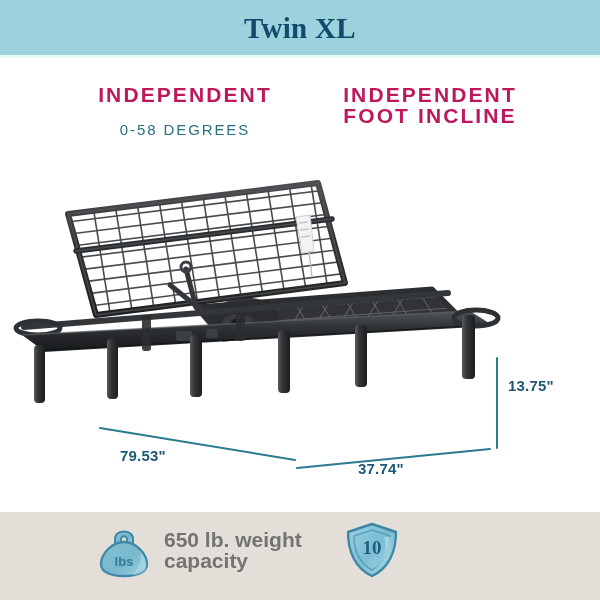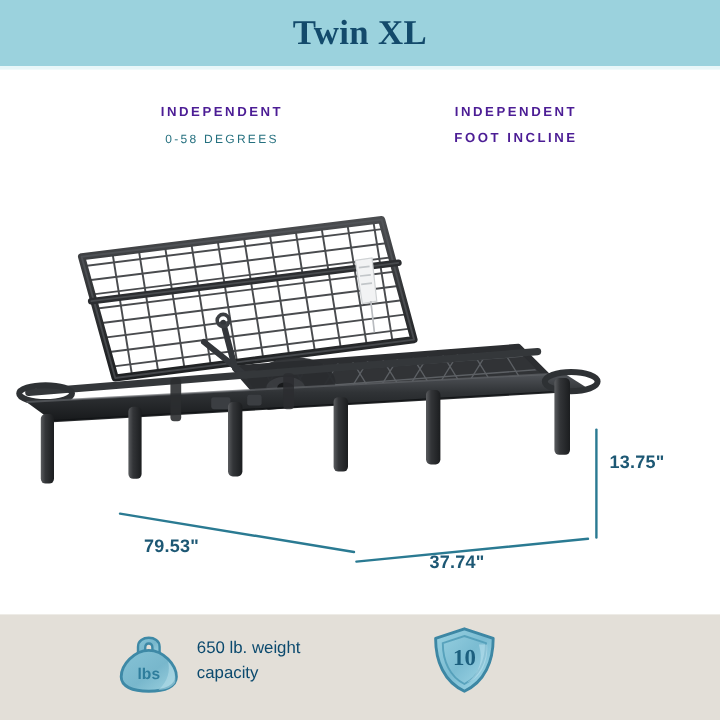--- a/index.html
+++ b/index.html
@@ -52,32 +52,32 @@
 
   
   .feature-block {
     position: absolute;
     text-align: center;
     width: 240px;
   }
   #feature-head { left: 65px; top: 84px; }
   #feature-foot { left: 310px; top: 84px; }
   .feature-title {
-    font-size: 11px;
+    font-size: 21px;
     font-weight: bold;
-    color: #4c1d95;
+    color: #be185d;
     letter-spacing: 2.1px;
     line-height: 21px;
   }
   .feature-value {
-    font-size: 10px;
+    font-size: 15px;
     font-weight: normal;
     color: #25707f;
     letter-spacing: 1.9px;
-    margin-top: 6px;
+    margin-top: 16px;
   }
 
   
   #product {
     position: absolute;
     left: 0; top: 165px;
     width: 600px;
     height: 240px;
   }
 
@@ -109,31 +109,31 @@
     width: 600px;
     height: 88px;
     background: #e3dfd8;
   }
   .badge {
     position: absolute;
     display: flex;
     align-items: center;
   }
   #badge-weight { left: 96px; top: 521px; }
-  #badge-warranty { left: 359px; top: 521px; }
+  #badge-warranty { left: 344px; top: 521px; }
   .badge-icon {
     width: 56px;
     height: 58px;
     flex: 0 0 auto;
   }
   .badge-text {
     margin-left: 12px;
-    font-size: 14px;
-    font-weight: normal;
-    color: #0c4a6e;
+    font-size: 21px;
+    font-weight: bold;
+    color: #737373;
     line-height: 21px;
     white-space: nowrap;
   }
   .badge-text .line2 { display: block; }
 </style>
 </head>
 <body>
 
 <div id="page">
 

